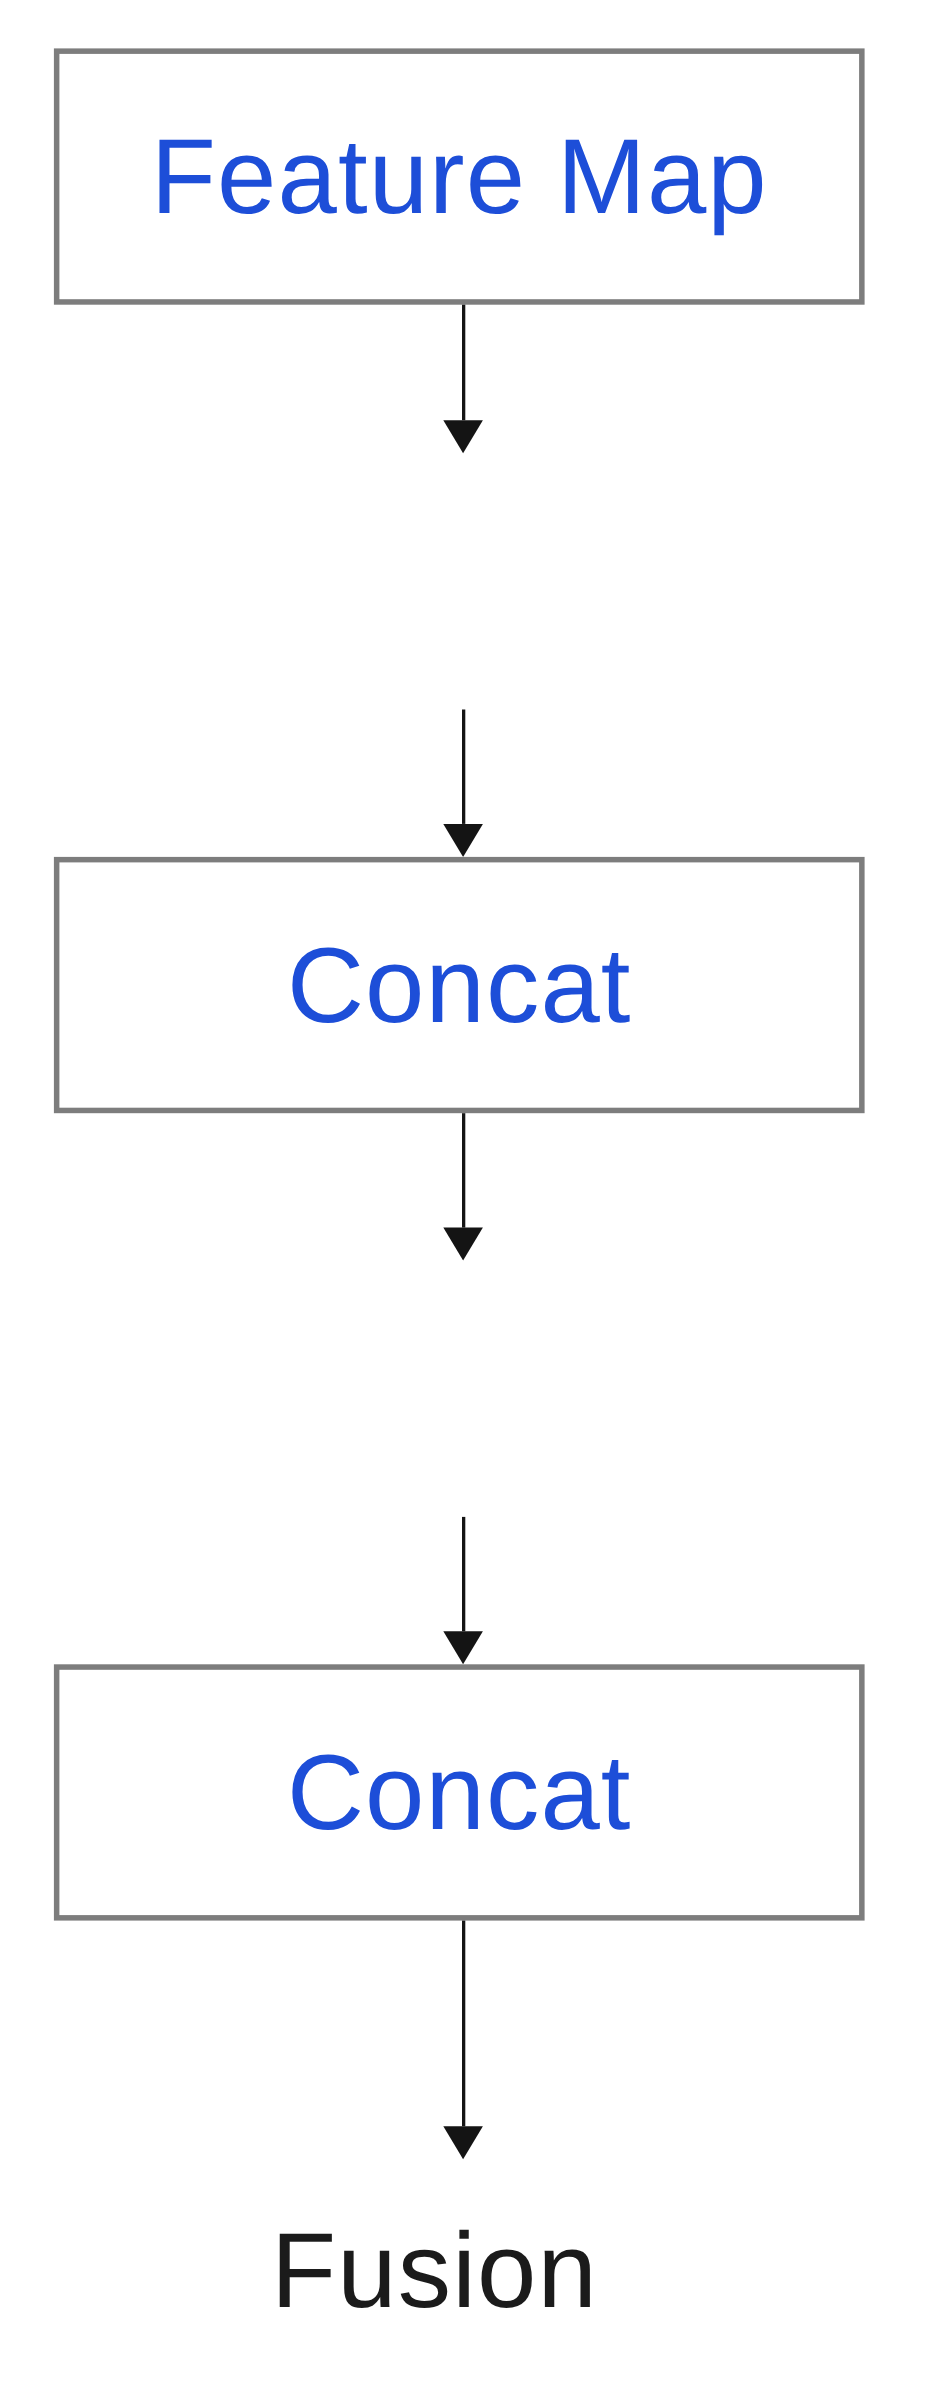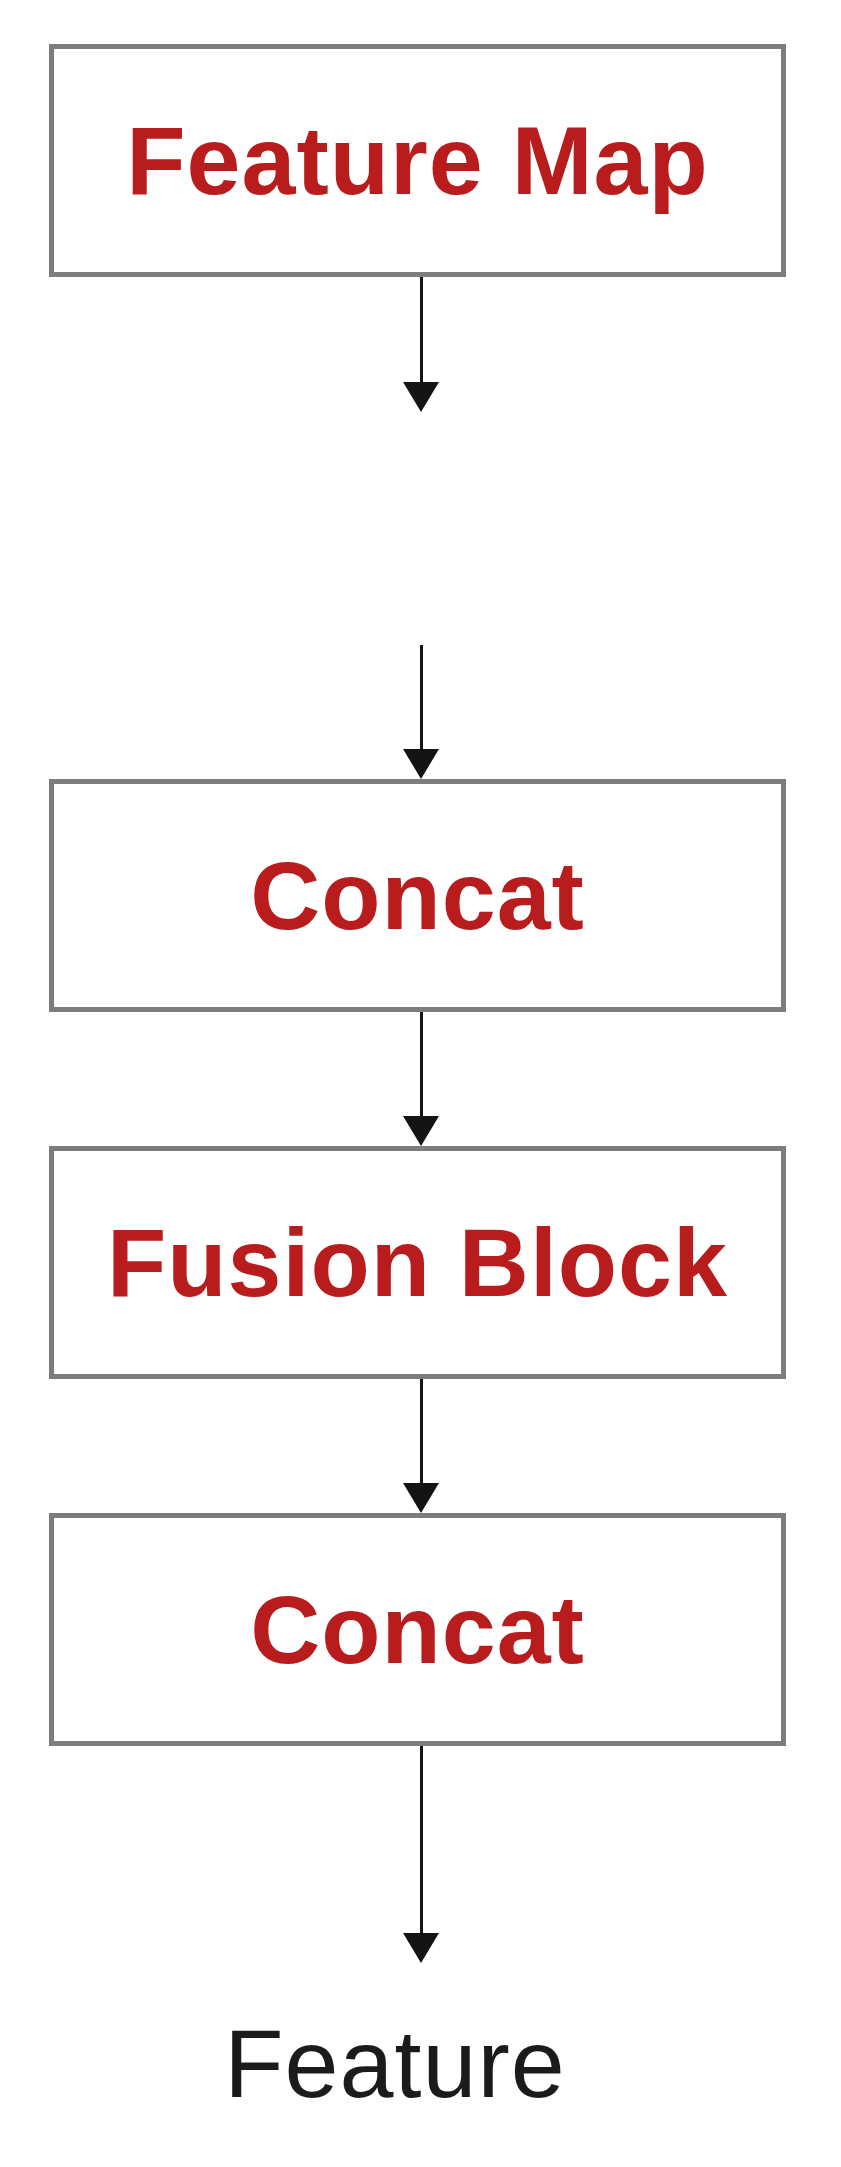--- a/index.html
+++ b/index.html
@@ -22,22 +22,22 @@
     height: 233px;
     box-sizing: border-box;
     border: 5px solid #7d7d7d;
     background: #ffffff;
     display: flex;
     align-items: center;
     justify-content: center;
   }
   .node-label {
     font-size: 97px;
-    font-weight: 700;
-    color: #b91c1c;
+    font-weight: 400;
+    color: #1d4ed8;
     letter-spacing: 1px;
     white-space: nowrap;
   }
   #node-0 { top: 44px; }
   #node-1 { top: 412px; }
   #node-2 { top: 779px; }
   #node-3 { top: 1146px; }
   #node-4 { top: 1513px; }
 
   .arrow {
@@ -100,33 +100,30 @@
 
   <div class="node" id="node-2">
     <span class="node-label">Concat</span>
   </div>
 
   <div class="arrow" id="arrow-2">
     <div class="arrow-shaft"></div>
     <div class="arrow-head"></div>
   </div>
 
-  <div class="node" id="node-3">
-    <span class="node-label">Fusion Block</span>
-  </div>
 
   <div class="arrow" id="arrow-3">
     <div class="arrow-shaft"></div>
     <div class="arrow-head"></div>
   </div>
 
   <div class="node" id="node-4">
     <span class="node-label">Concat</span>
   </div>
 
   <div class="arrow" id="arrow-4">
     <div class="arrow-shaft"></div>
     <div class="arrow-head"></div>
   </div>
 
-  <div class="output-label">Feature</div>
+  <div class="output-label">Fusion</div>
 
 </div>
 
 </body></html>

